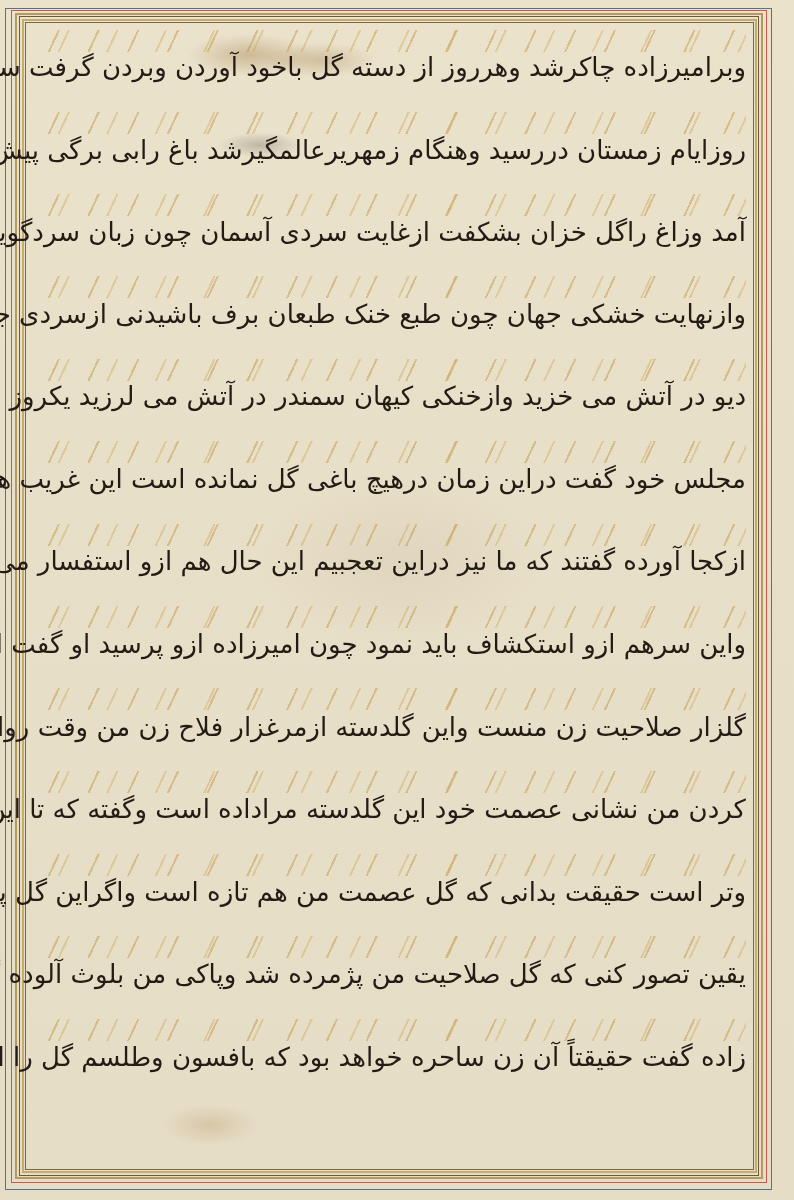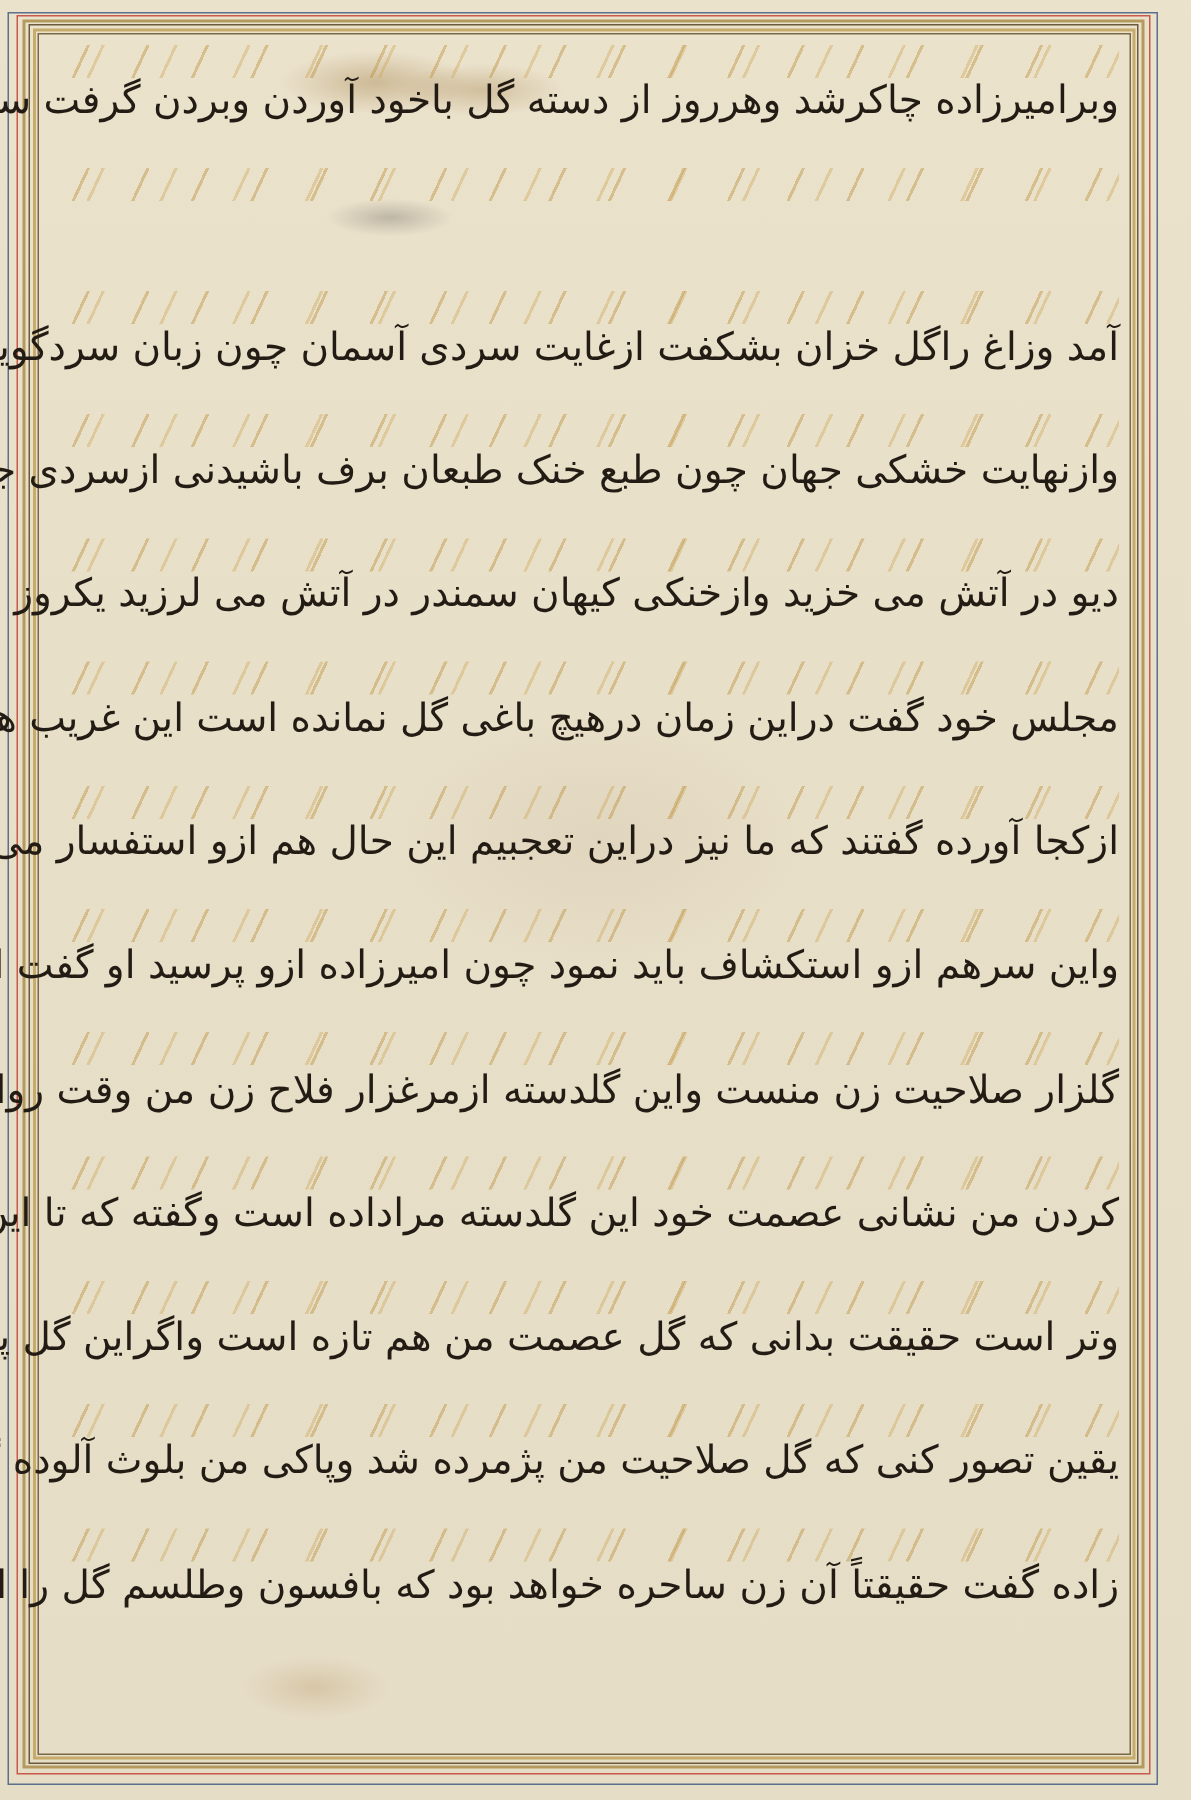--- a/index.html
+++ b/index.html
@@ -54,20 +54,21 @@
   <div class="rule rule-gold1"></div>
   <div class="rule rule-dark"></div>
   <div class="rule rule-gold2"></div>
   <div class="rule rule-dark2"></div>
 
   <div class="text-block">
     <div class="flecks" style="top:6px"></div>
     <div class="line" style="top:18px">وبرامیرزاده چاکرشد وهرروز از دسته گل باخود آوردن وبردن گرفت سرچند</div>
 
     <div class="flecks" style="top:88px"></div>
+    <div class="line" style="top:101px">روزایام زمستان دررسید وهنگام زمهریرعالمگیرشد باغ رابی برگی پیش</div>
 
     <div class="flecks" style="top:170px"></div>
     <div class="line" style="top:183px">آمد وزاغ راگل خزان بشکفت ازغایت سردی آسمان چون زبان سردگویا نخ یی بارید</div>
 
     <div class="flecks" style="top:252px"></div>
     <div class="line" style="top:265px">وازنهایت خشکی جهان چون طبع خنک طبعان برف باشیدنی ازسردی جهان</div>
 
     <div class="flecks" style="top:335px"></div>
     <div class="line" style="top:347px">دیو در آتش می خزید وازخنکی کیهان سمندر در آتش می لرزید یکروز امیرزاده با اهل</div>
 

